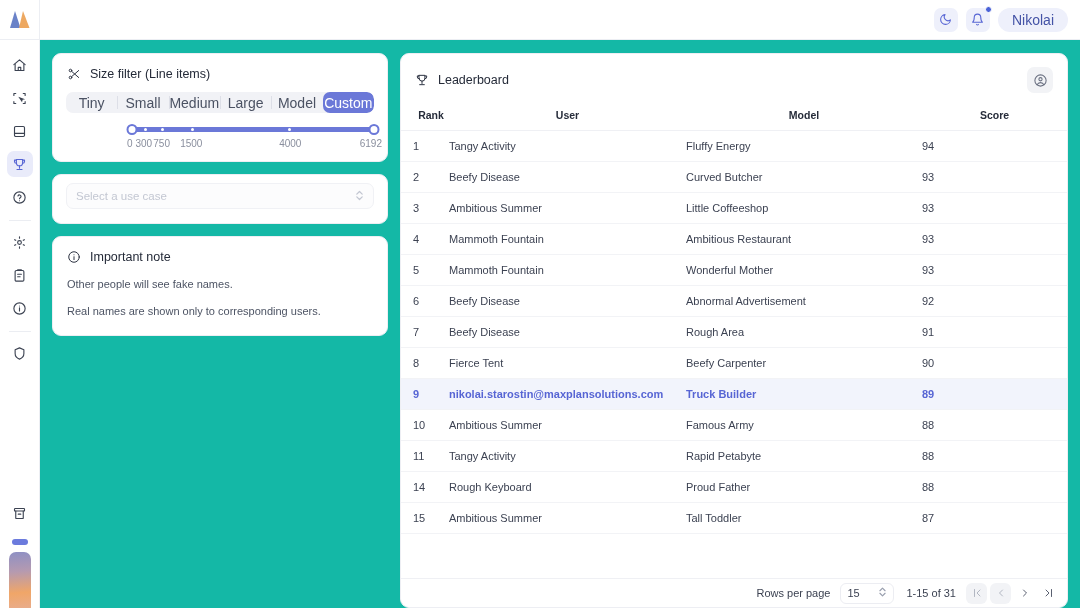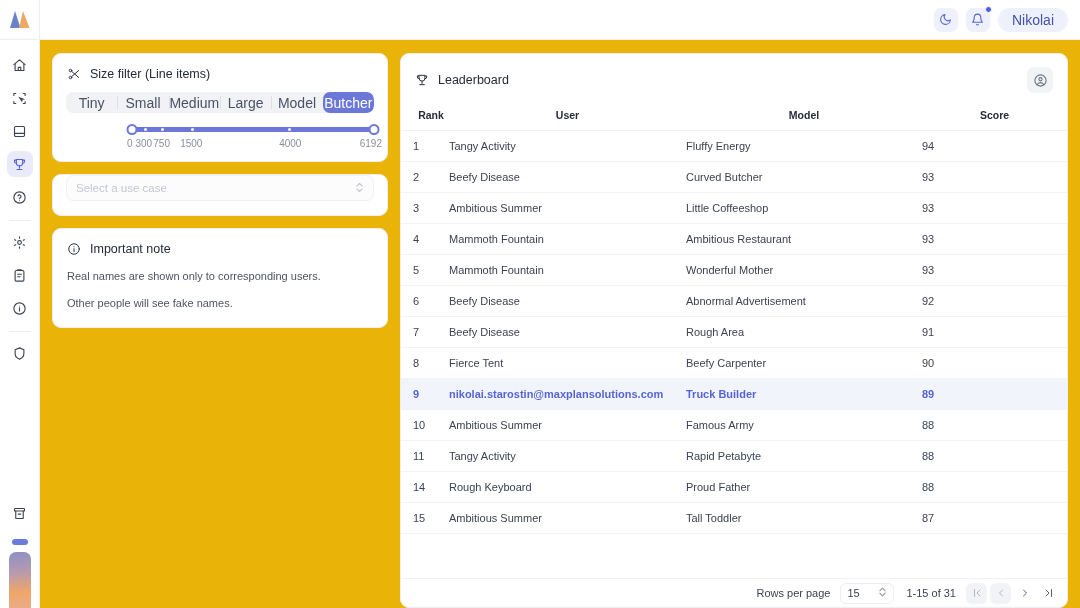--- a/index.html
+++ b/index.html
@@ -81,21 +81,21 @@
   }
   .rail-grad {
     width: 22px; height: 56px; border-radius: 7px 7px 0 0;
     background: linear-gradient(175deg, #8e90c4 0%, #b59ab0 35%, #f0a668 72%, #e9ac8a 100%);
   }
 
   
   .content {
     position: absolute; left: 40px; top: 40px;
     width: 1040px; height: 568px;
-    background: #eab308;
+    background: #14b8a6;
     padding: 13px 12px 0 12px;
     display: flex; gap: 12px;
   }
   .col-left { width: 336px; flex: 0 0 336px; display: flex; flex-direction: column; gap: 12px; }
   .col-right { flex: 1 1 auto; }
 
   .card {
     background: #ffffff;
     border: 1px solid #edeef3;
     border-radius: 9px;
@@ -144,21 +144,21 @@
     transform: translateX(-50%);
     cursor: pointer;
   }
   .slider-labels { position: absolute; top: 25px; left: 0; right: 0; height: 14px; }
   .slider-labels span {
     position: absolute; font-size: 10px; color: #8a8f9e;
     transform: translateX(-50%); white-space: nowrap;
   }
 
   
-  .select-wrap { padding: 0 13px 14px 13px; }
+  .select-wrap { padding: 0 13px 14px 13px; margin-top: 8px; }
   .fake-select {
     height: 26px; border: 1px solid #f0f1f5; border-radius: 7px;
     background: #fcfcfd;
     display: flex; align-items: center; padding: 0 9px;
     font-size: 11.5px; color: #c3c7d2;
     cursor: not-allowed;
   }
   .fake-select .caret { margin-left: auto; color: #c3c7d2; }
 
   .note-body { padding: 2px 14px 15px 14px; }
@@ -359,21 +359,21 @@
           <span>Size filter (Line items)</span>
         </div>
 
         <div class="seg-wrap">
           <div class="seg">
             <div class="seg-item">Tiny</div>
             <div class="seg-item">Small</div>
             <div class="seg-item">Medium</div>
             <div class="seg-item">Large</div>
             <div class="seg-item">Model</div>
-            <div class="seg-item active">Butcher</div>
+            <div class="seg-item active">Custom</div>
           </div>
         </div>
 
         <div class="seg-wrap" style="padding-bottom:2px;">
           <div class="slider-zone">
             <div class="track">
               <div class="track-inner" id="slider-ticks">
                   <div class="tick" style="left: 4.8%;"></div>
                   <div class="tick" style="left: 12.1%;"></div>
                   <div class="tick" style="left: 24.2%;"></div>
@@ -411,22 +411,22 @@
       <div class="card">
         <div class="card-title">
           <svg width="14" height="14" viewBox="0 0 24 24" fill="none" stroke="#2b3140" stroke-width="1.7" stroke-linecap="round" stroke-linejoin="round">
             <circle cx="12" cy="12" r="9"></circle>
               <path d="M12 11.5v5"></path>
             <circle cx="12" cy="8" r="0.9" fill="#2b3140" stroke="none"></circle>
           </svg>
           <span>Important note</span>
         </div>
         <div class="note-body">
+          <div class="note-line">Other people will see fake names.</div>
           <div class="note-line">Real names are shown only to corresponding users.</div>
-          <div class="note-line">Other people will see fake names.</div>
         </div>
       </div>
     </div>
 
     <div class="col-right">
       <div class="lb">
 
         <div class="lb-head">
           <svg width="14" height="14" viewBox="0 0 24 24" fill="none" stroke="#2b3140" stroke-width="1.7" stroke-linecap="round" stroke-linejoin="round">
             <path d="M7 4h10v5a5 5 0 0 1-10 0z"></path>

